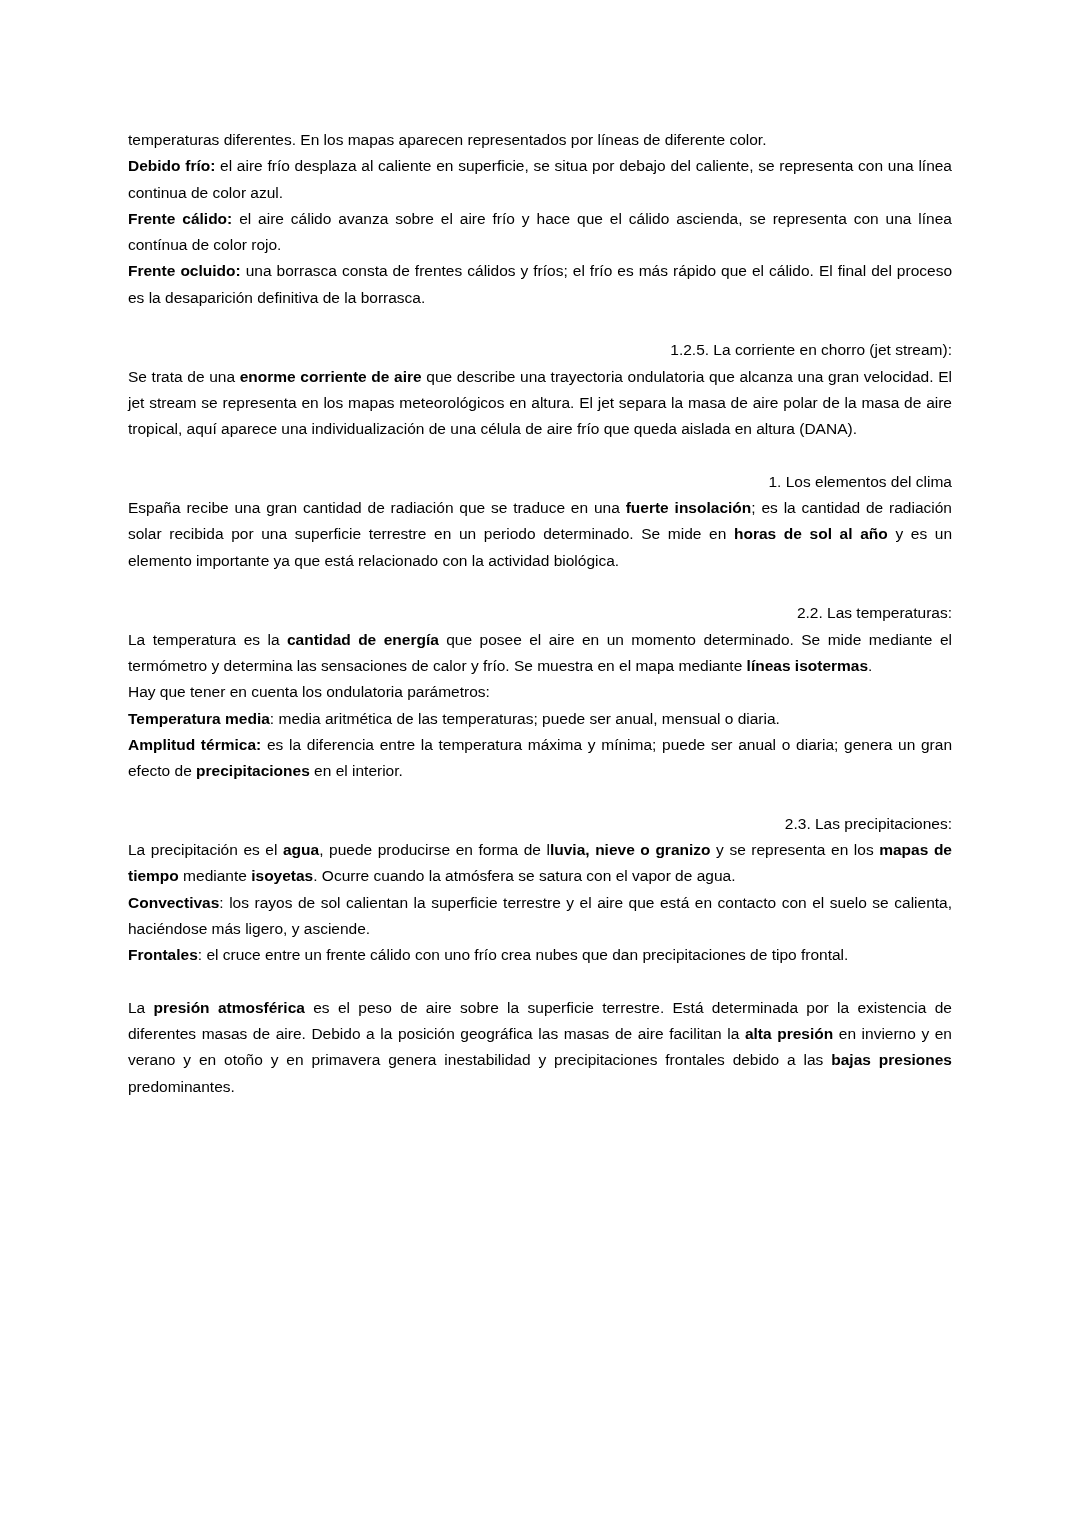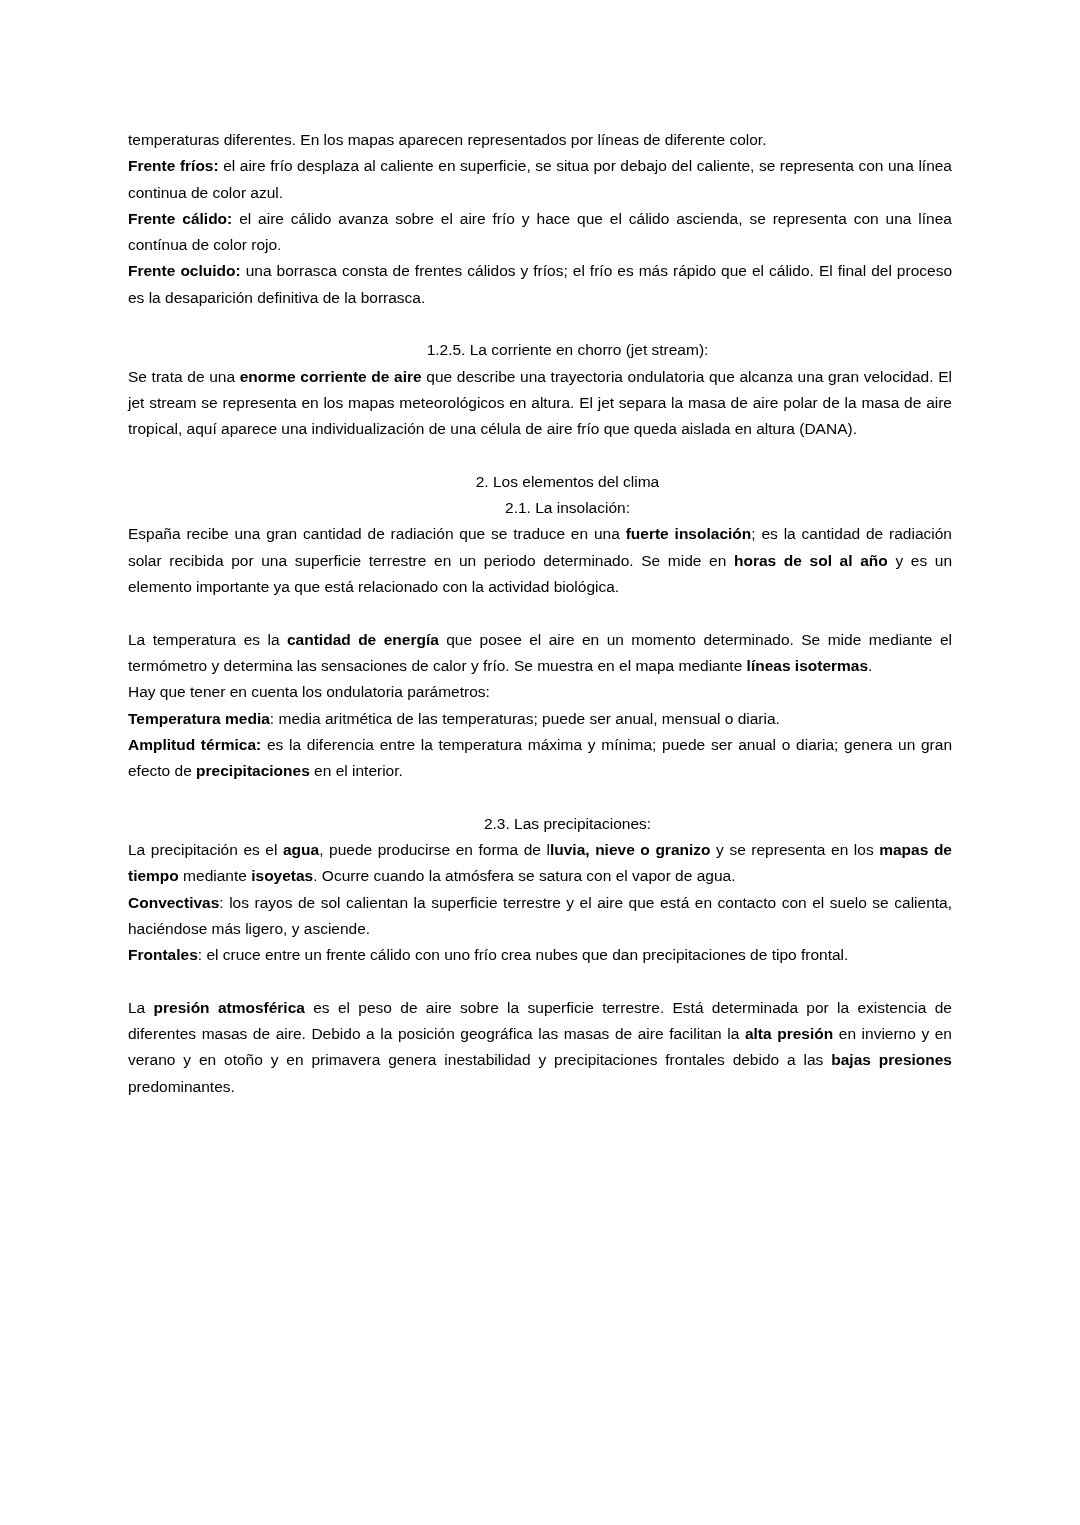--- a/index.html
+++ b/index.html
@@ -29,47 +29,47 @@
     -webkit-font-smoothing: antialiased;
   }
   p.para {
     margin: 0;
     padding: 0;
   }
   p.body {
     text-align: justify;
   }
   p.heading {
-    text-align: center;
+    text-align: right;
     text-indent: 55px;
   }
   p.spacer {
     min-height: 26.3px;
   }
   span.bold {
     font-weight: 700;
   }
 </style>
 </head>
 <body>
 
 <div class="page" style="background: rgb(255, 255, 255);">
   <div class="content" style="color: rgb(0, 0, 0);">
       <p class="para body"><span class="regular">temperaturas diferentes. En los mapas aparecen representados por líneas de diferente color.</span></p>
-      <p class="para body"><span class="bold">Frente fríos:</span><span class="regular"> el aire frío desplaza al caliente en superficie, se situa por debajo del caliente, se representa con una línea continua de color azul.</span></p>
+      <p class="para body"><span class="bold">Debido frío:</span><span class="regular"> el aire frío desplaza al caliente en superficie, se situa por debajo del caliente, se representa con una línea continua de color azul.</span></p>
       <p class="para body"><span class="bold">Frente cálido:</span><span class="regular"> el aire cálido avanza sobre el aire frío y hace que el cálido ascienda, se representa con una línea contínua de color rojo.</span></p>
       <p class="para body"><span class="bold">Frente ocluido:</span><span class="regular"> una borrasca consta de frentes cálidos y fríos; el frío es más rápido que el cálido. El final del proceso es la desaparición definitiva de la borrasca.</span></p>
       <p class="para spacer">&nbsp;</p>
       <p class="para heading"><span class="regular">1.2.5. La corriente en chorro (jet stream):</span></p>
       <p class="para body"><span class="regular">Se trata de una </span><span class="bold">enorme corriente de aire</span><span class="regular"> que describe una trayectoria ondulatoria que alcanza una gran velocidad. El jet stream se representa en los mapas meteorológicos en altura. El jet separa la masa de aire polar de la masa de aire tropical, aquí aparece una individualización de una célula de aire frío que queda aislada en altura (DANA).</span></p>
       <p class="para spacer">&nbsp;</p>
-      <p class="para heading"><span class="regular">2. Los elementos del clima</span></p>
-      <p class="para heading"><span class="regular">2.1. La insolación:</span></p>
+      <p class="para heading"><span class="regular">1. Los elementos del clima</span></p>
       <p class="para body"><span class="regular">España recibe una gran cantidad de radiación que se traduce en una </span><span class="bold">fuerte insolación</span><span class="regular">; es la cantidad de radiación solar recibida por una superficie terrestre en un periodo determinado. Se mide en </span><span class="bold">horas de sol al año</span><span class="regular"> y es un elemento importante ya que está relacionado con la actividad biológica.</span></p>
       <p class="para spacer">&nbsp;</p>
+      <p class="para heading"><span class="regular">2.2. Las temperaturas:</span></p>
       <p class="para body"><span class="regular">La temperatura es la </span><span class="bold">cantidad de energía</span><span class="regular"> que posee el aire en un momento determinado. Se mide mediante el termómetro y determina las sensaciones de calor y frío. Se muestra en el mapa mediante </span><span class="bold">líneas isotermas</span><span class="regular">.</span></p>
       <p class="para body"><span class="regular">Hay que tener en cuenta los ondulatoria parámetros:</span></p>
       <p class="para body"><span class="bold">Temperatura media</span><span class="regular">: media aritmética de las temperaturas; puede ser anual, mensual o diaria.</span></p>
       <p class="para body"><span class="bold">Amplitud térmica:</span><span class="regular"> es la diferencia entre la temperatura máxima y mínima; puede ser anual o diaria; genera un gran efecto de </span><span class="bold">precipitaciones</span><span class="regular"> en el interior.</span></p>
       <p class="para spacer">&nbsp;</p>
       <p class="para heading"><span class="regular">2.3. Las precipitaciones:</span></p>
       <p class="para body"><span class="regular">La precipitación es el </span><span class="bold">agua</span><span class="regular">, puede producirse en forma de l</span><span class="bold">luvia, nieve o granizo</span><span class="regular"> y se representa en los </span><span class="bold">mapas de tiempo</span><span class="regular"> mediante </span><span class="bold">isoyetas</span><span class="regular">. Ocurre cuando la atmósfera se satura con el vapor de agua.</span></p>
       <p class="para body"><span class="bold">Convectivas</span><span class="regular">: los rayos de sol calientan la superficie terrestre y el aire que está en contacto con el suelo se calienta, haciéndose más ligero, y asciende.</span></p>
       <p class="para body"><span class="bold">Frontales</span><span class="regular">: el cruce entre un frente cálido con uno frío crea nubes que dan precipitaciones de tipo frontal.</span></p>
       <p class="para spacer">&nbsp;</p>

